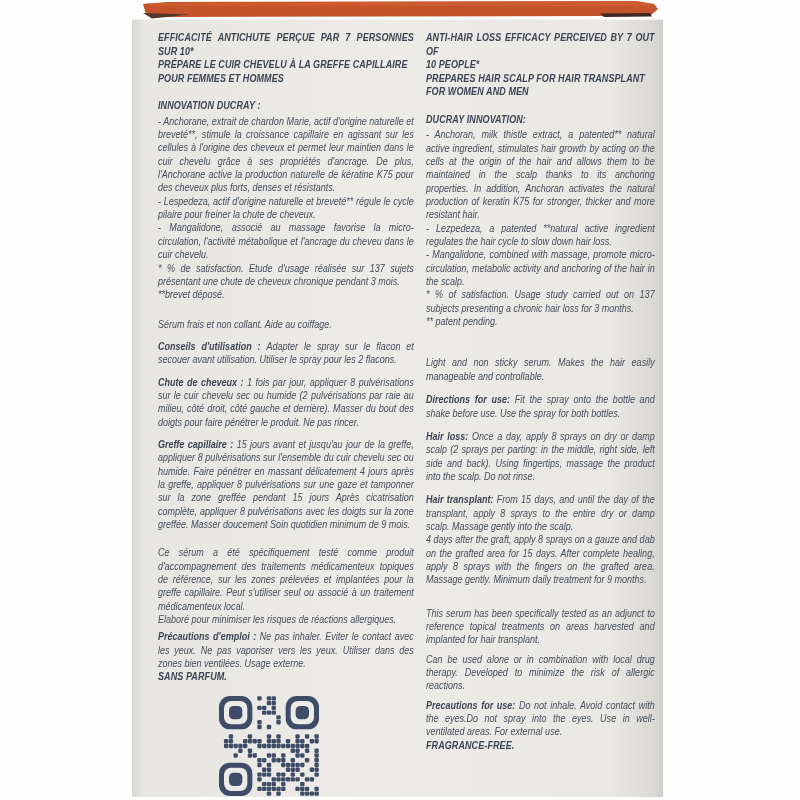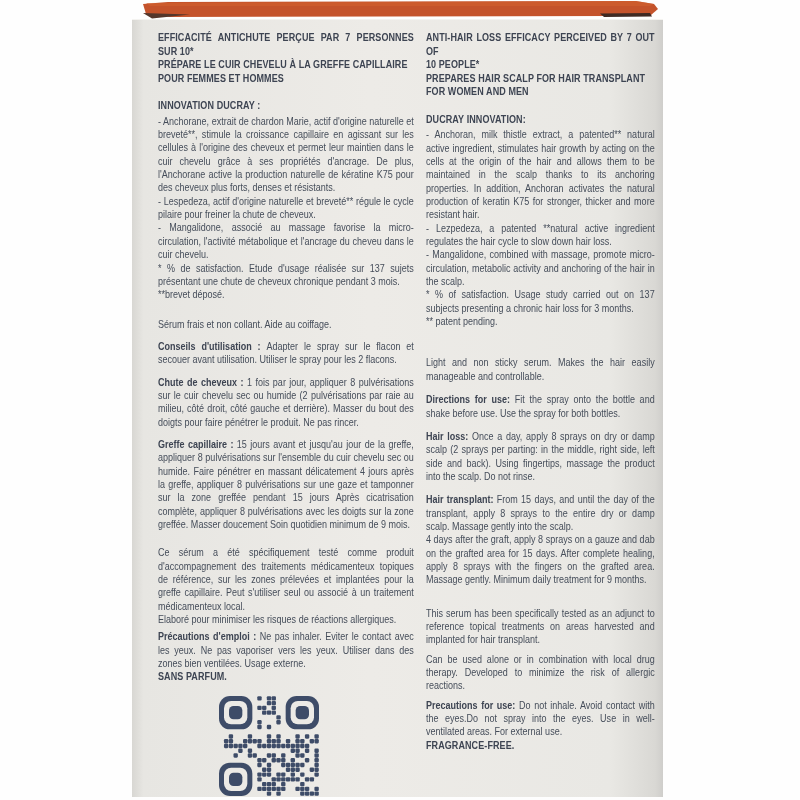--- a/index.html
+++ b/index.html
@@ -1,17 +1,17 @@
 <!DOCTYPE html>
 <html><head>
 <meta charset="utf-8">
 <style>
   html,body{margin:0;padding:0;background:#fff;}
   #stage{position:relative;width:800px;height:800px;background:#fefefe;overflow:hidden;
-         font-family:"Liberation Sans","DejaVu Sans",sans-serif;}
+         font-family:"Liberation Sans","DejaVu Sans",sans-serif;font-style:italic;}
   
   #panel{position:absolute;left:132px;top:19px;width:531px;height:777px;
          background:linear-gradient(90deg,#d8d7d3 0,#e7e6e2 2.2%,#edebe7 45%,#e9e8e4 90%,#d9d8d4 98.5%,#cfcecb 100%);
          border-top:1px solid #f4f3f0;}
   
   #band-svg{position:absolute;left:0;top:0;}
   
   .col{position:absolute;top:31px;transform:scaleX(.85);transform-origin:left top;
        color:#454d5a;font-size:10.6px;line-height:13.35px;text-align:justify;}
   .col p{margin:0;white-space:pre-line;}

